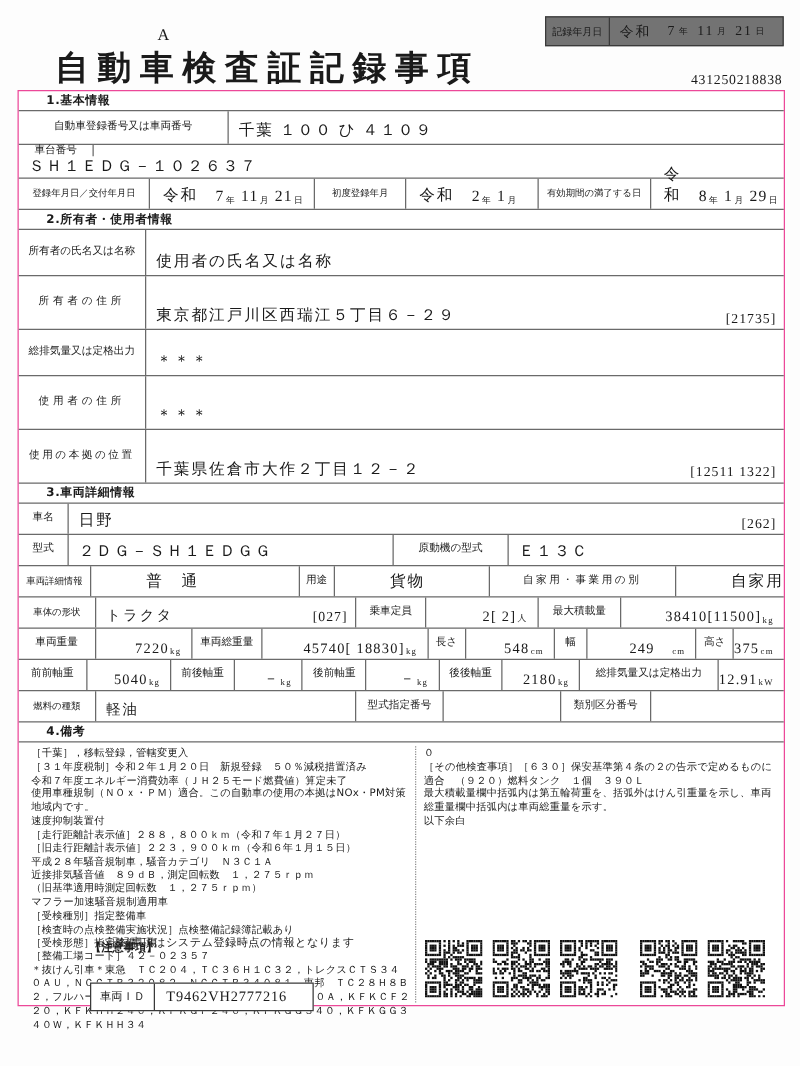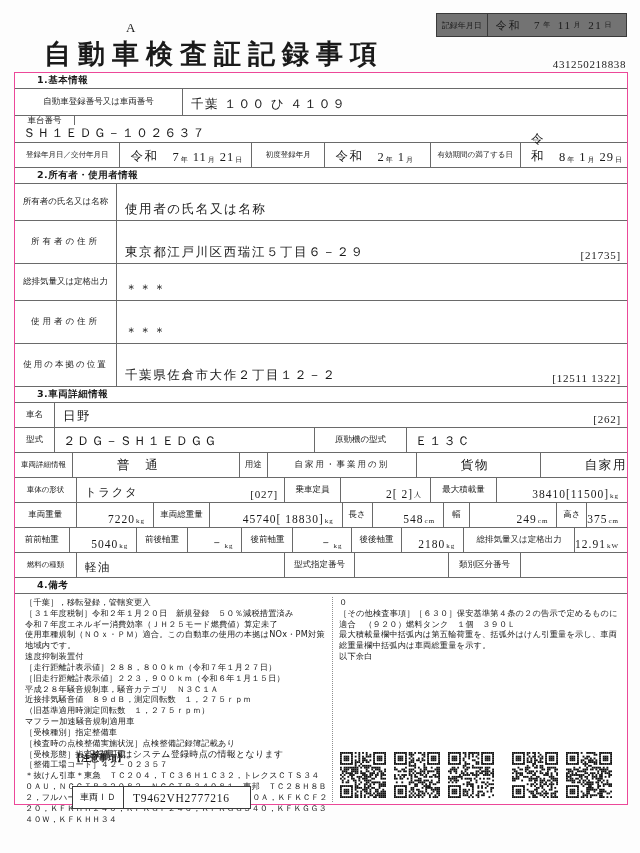--- a/index.html
+++ b/index.html
@@ -174,22 +174,22 @@
       <div class="cell lbl" style="width:40px;">型式</div>
       <div class="cell val" style="width:260px;">２ＤＧ－ＳＨ１ＥＤＧＧ</div>
       <div class="cell lbl" style="width:92px;">原動機の型式</div>
       <div class="cell val" style="flex:1;">Ｅ１３Ｃ</div>
     </div>
 
     <div class="row" style="height:24px;">
       <div class="cell lbl" style="width:62px;font-size:7.5px;">車両詳細情報</div>
       <div class="cell val ctr" style="width:140px;">普　通</div>
       <div class="cell lbl" style="width:30px;">用途</div>
+      <div class="cell val ctr" style="width:94px;">貨物</div>
       <div class="cell lbl" style="width:160px;letter-spacing:2px;">自家用・事業用の別</div>
-      <div class="cell val ctr" style="width:94px;">貨物</div>
       <div class="cell val ctr" style="flex:1;">自家用</div>
     </div>
 
     <div class="row" style="height:24px;">
       <div class="cell lbl" style="width:62px;font-size:7.5px;">車体の形状</div>
       <div class="cell val" style="width:208px;font-size:11.5px;">
         <span>トラクタ</span>
         <span class="bracket">[027]</span>
       </div>
       <div class="cell lbl" style="width:56px;">乗車定員</div>
@@ -214,21 +214,21 @@
       <div class="cell val num" style="width:134px;font-size:11.5px;">
         <span>45740[ 18830]</span>
         <span class="unit">kg</span>
       </div>
       <div class="cell lbl" style="width:30px;">長さ</div>
       <div class="cell val num" style="width:72px;font-size:11.5px;">
         <span>548</span>
         <span class="unit">cm</span>
       </div>
       <div class="cell lbl" style="width:26px;">幅</div>
-      <div class="cell val num" style="width:88px;font-size:11.5px;">
+      <div class="cell val num" style="width:88px;font-size:11.5px;gap:13px;">
         <span>249</span>
         <span class="unit">cm</span>
       </div>
       <div class="cell lbl" style="width:30px;">高さ</div>
       <div class="cell val num" style="flex:1;font-size:11.5px;">
         <span>375</span>
         <span class="unit">cm</span>
       </div>
     </div>
 

